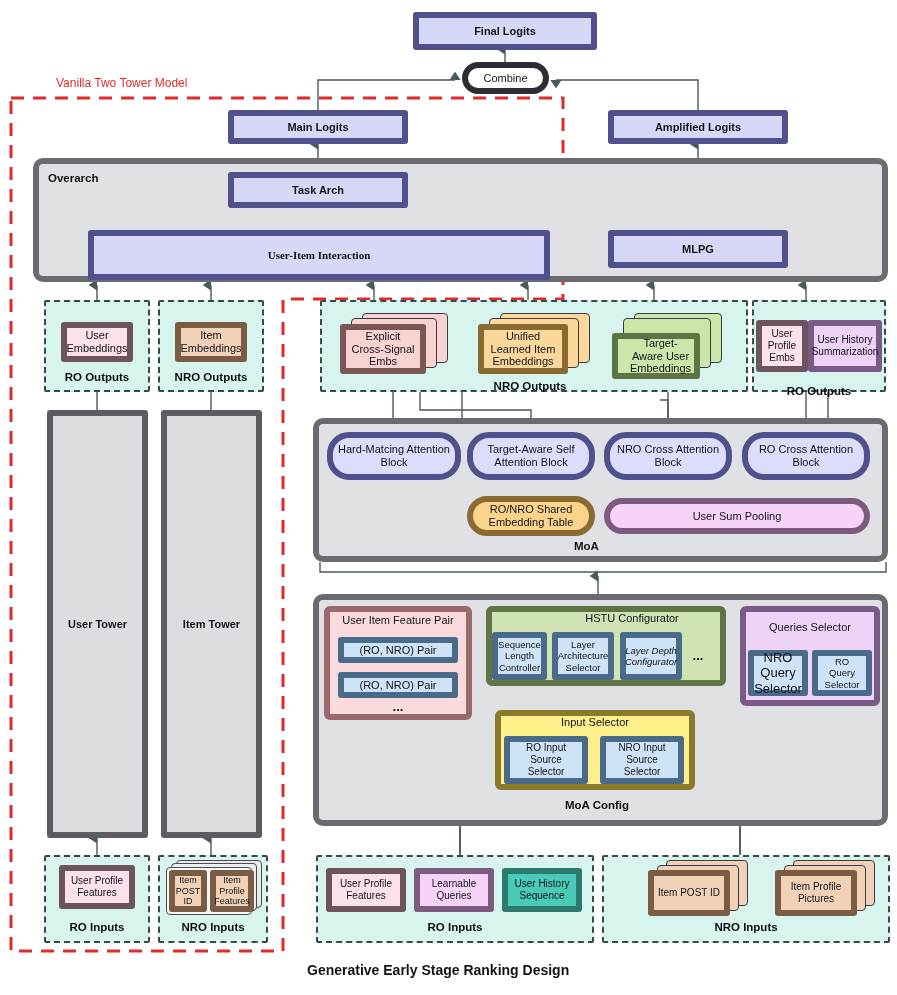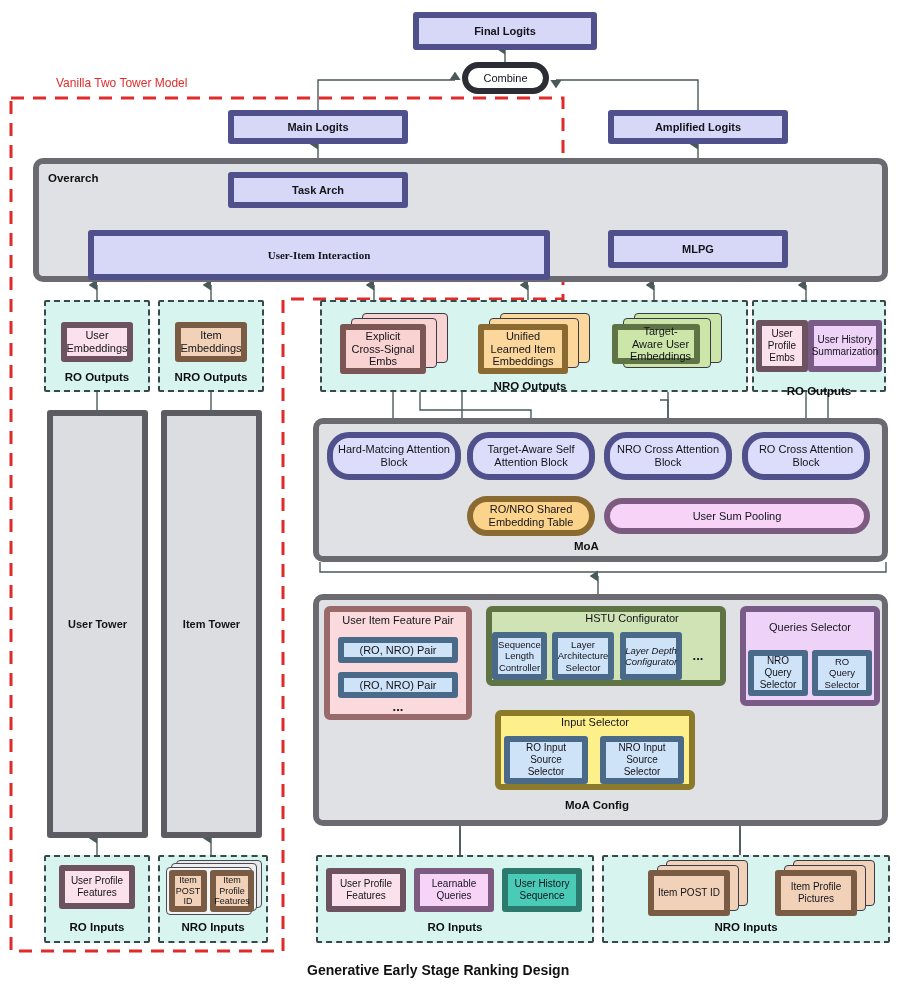--- a/index.html
+++ b/index.html
@@ -174,21 +174,21 @@
 
   <div class="stack" style="left:478px;top:313px;width:120px;height:62px;">
     <div class="sh c-orange2" style="left:22px;top:0;width:90px;height:50px;"></div>
     <div class="sh c-orange2" style="left:11px;top:5px;width:90px;height:50px;"></div>
     <div class="node r3 c-orange2" style="left:0;top:11px;width:90px;height:50px;position:absolute;">Unified Learned Item Embeddings</div>
   </div>
 
   <div class="stack" style="left:612px;top:313px;width:120px;height:62px;">
     <div class="sh c-greenB" style="left:22px;top:0;width:88px;height:50px;"></div>
     <div class="sh c-greenB" style="left:11px;top:5px;width:88px;height:50px;"></div>
-    <div class="node r3 c-greenB" style="left:0;top:11px;width:88px;height:40px;position:absolute;padding-left:12px;">Target-Aware User Embeddings</div>
+    <div class="node r3 c-greenB" style="left:0;top:20px;width:88px;height:46px;position:absolute;padding-left:12px;">Target-Aware User Embeddings</div>
   </div>
 
   <div class="dashed-lbl" style="left:440px;top:380px;width:180px;">NRO Outputs</div>
 
   <div class="dashed" style="left:752px;top:300px;width:134px;height:92px;"></div>
   <div class="node r3 c-pinkL" style="left:756px;top:320px;width:52px;height:52px;font-size:10px;">User Profile Embs</div>
   <div class="node r3 c-violet" style="left:808px;top:320px;width:74px;height:52px;font-size:10px;">User History Summarization</div>
   <div class="dashed-lbl" style="left:752px;top:385px;width:134px;">RO Outputs</div>
 
   <div class="node r10 c-grayL" style="left:313px;top:418px;width:575px;height:144px;display:block;"></div>
@@ -213,21 +213,21 @@
 
   <div class="node r6 c-green" style="left:486px;top:606px;width:240px;height:80px;display:block;"></div>
   <div class="node" style="left:512px;top:610px;width:240px;height:16px;border:none;background:transparent;font-size:11px;">HSTU Configurator</div>
   <div class="node r3 c-blue" style="left:492px;top:632px;width:55px;height:48px;font-size:9.5px;">Sequence Length Controller</div>
   <div class="node r3 c-blue" style="left:552px;top:632px;width:62px;height:48px;font-size:9.5px;">Layer Architecture Selector</div>
   <div class="node r3 c-blue" style="left:620px;top:632px;width:62px;height:48px;font-size:9.5px;font-style:italic;">Layer Depth Configurator</div>
   <div class="node b" style="left:686px;top:648px;width:24px;height:16px;border:none;background:transparent;font-size:13px;">...</div>
 
   <div class="node r6 c-violet" style="left:740px;top:606px;width:140px;height:100px;display:block;"></div>
   <div class="node" style="left:740px;top:612px;width:140px;height:32px;border:none;background:transparent;font-size:11px;line-height:1.25;">Queries Selector</div>
-  <div class="node r3 c-blue" style="left:748px;top:650px;width:60px;height:46px;font-size:10px;">NRO Query Selector</div>
+  <div class="node r3 c-blue" style="left:748px;top:650px;width:60px;height:46px;font-size:13px;">NRO Query Selector</div>
   <div class="node r3 c-blue" style="left:812px;top:650px;width:60px;height:46px;font-size:9.5px;">RO Query Selector</div>
 
   <div class="node r6 c-yellow" style="left:495px;top:710px;width:200px;height:80px;display:block;"></div>
   <div class="node" style="left:495px;top:714px;width:200px;height:16px;border:none;background:transparent;font-size:11px;">Input Selector</div>
   <div class="node r3 c-blue" style="left:504px;top:736px;width:84px;height:48px;font-size:10px;">RO Input Source Selector</div>
   <div class="node r3 c-blue" style="left:600px;top:736px;width:84px;height:48px;font-size:10px;">NRO Input Source Selector</div>
 
   <div class="dashed" style="left:44px;top:855px;width:106px;height:88px;"></div>
   <div class="node r3 c-pinkL" style="left:59px;top:865px;width:76px;height:44px;font-size:10px;">User Profile Features</div>
   <div class="dashed-lbl" style="left:44px;top:921px;width:106px;">RO Inputs</div>

